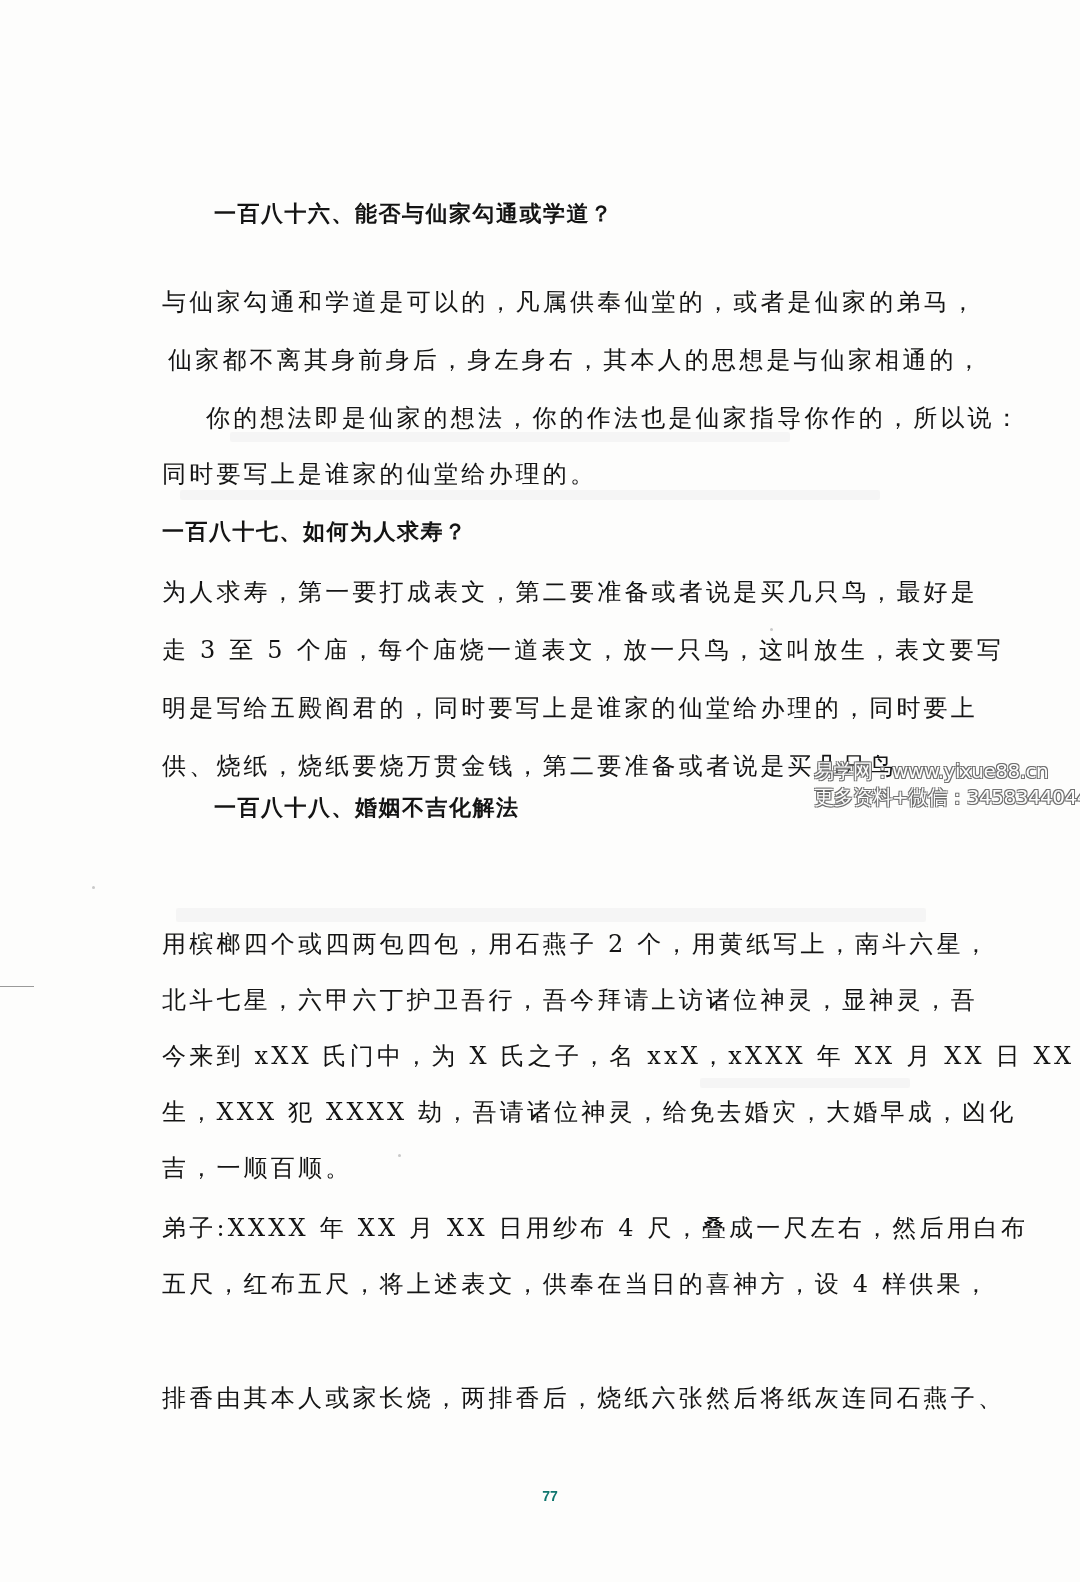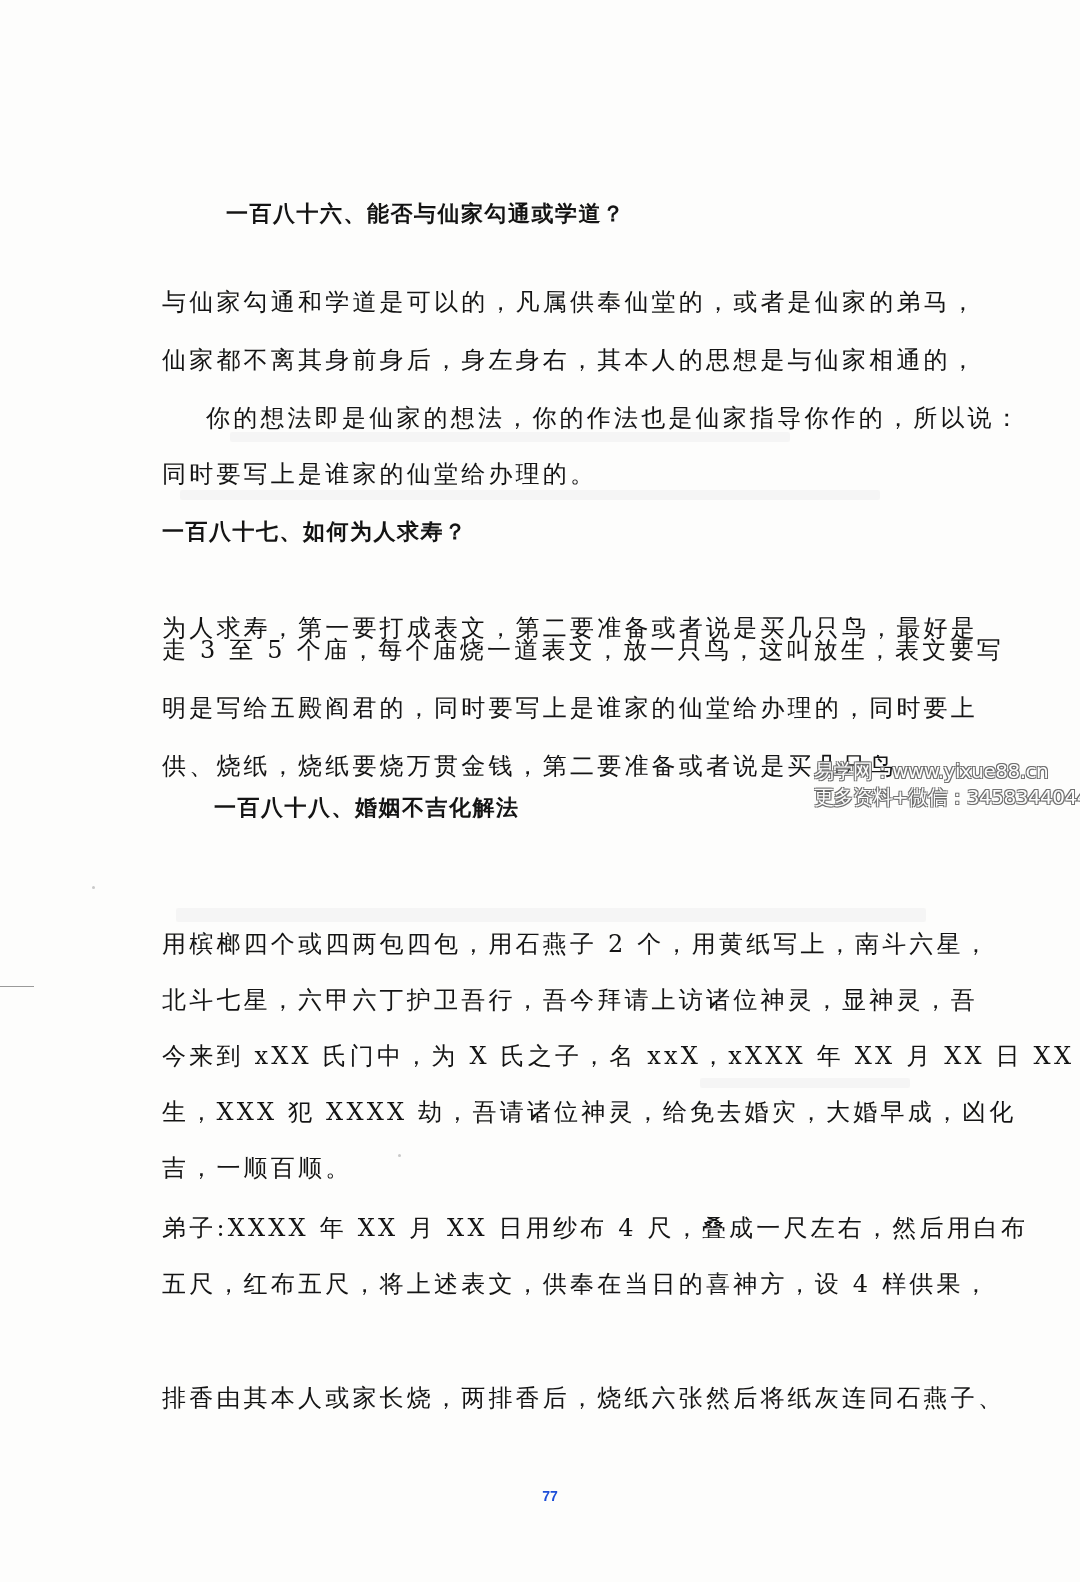--- a/index.html
+++ b/index.html
@@ -12,21 +12,21 @@
   .page { position: absolute; left: 0; top: 0; width: 1080px; height: 1582px; }
   .line {
     position: absolute; left: 162px; width: 760px;
     font-size: 24px; line-height: 32px; white-space: nowrap;
     letter-spacing: 3.2px;
   }
   .heading { font-weight: bold; letter-spacing: 1.5px; font-family: "DejaVu Sans", "Liberation Sans", sans-serif; font-size: 22px; }
   .heading.indent { left: 214px; }
   .pagenum {
     position: absolute; left: 530px; top: 1488px; width: 40px; text-align: center;
-    font-family: "Liberation Sans", sans-serif; font-weight: bold; font-size: 14px; color: #1d4ed8;
+    font-family: "Liberation Sans", sans-serif; font-weight: bold; font-size: 14px; color: #0f766e;
   }
   .watermark {
     position: absolute; left: 814px; width: 260px; white-space: nowrap;
     font-family: "DejaVu Sans", sans-serif; font-size: 20px; line-height: 22px;
     color: #fff; font-weight: normal;
     text-shadow: -1px -1px 0 #6f6f6f, 1px -1px 0 #6f6f6f, -1px 1px 0 #6f6f6f, 1px 1px 0 #6f6f6f;
     letter-spacing: -0.5px;
   }
   .ghost {
     position: absolute; height: 10px; background: #efefef; opacity: .55; border-radius: 2px;
@@ -41,28 +41,28 @@
 
   <div class="ghost" style="left:230px;top:432px;width:560px;"></div>
   <div class="ghost" style="left:180px;top:490px;width:700px;"></div>
   <div class="ghost" style="left:176px;top:908px;width:750px;height:14px;"></div>
   <div class="ghost" style="left:700px;top:1078px;width:210px;"></div>
   <div class="speck" style="left:92px;top:886px;"></div>
   <div class="speck" style="left:770px;top:628px;"></div>
   <div class="speck" style="left:398px;top:1154px;"></div>
   <div class="margin-mark"></div>
 
-  <div class="line heading indent" style="top:198px;margin-left:12px;">一百八十六、能否与仙家勾通或学道？</div>
+  <div class="line heading indent" style="top:198px;">一百八十六、能否与仙家勾通或学道？</div>
   <div class="line" style="top:286px;">与仙家勾通和学道是可以的，凡属供奉仙堂的，或者是仙家的弟马，</div>
-  <div class="line" style="top:344px;">仙家都不离其身前身后，身左身右，其本人的思想是与仙家相通的，</div>
+  <div class="line" style="top:344px;margin-left:6px;">仙家都不离其身前身后，身左身右，其本人的思想是与仙家相通的，</div>
   <div class="line" style="top:402px;margin-left:44px;">你的想法即是仙家的想法，你的作法也是仙家指导你作的，所以说：</div>
   <div class="line" style="top:458px;">同时要写上是谁家的仙堂给办理的。</div>
 
   <div class="line heading" style="top:516px;">一百八十七、如何为人求寿？</div>
-  <div class="line" style="top:576px;margin-top:36px;">为人求寿，第一要打成表文，第二要准备或者说是买几只鸟，最好是</div>
+  <div class="line" style="top:576px;">为人求寿，第一要打成表文，第二要准备或者说是买几只鸟，最好是</div>
   <div class="line" style="top:634px;">走 3 至 5 个庙，每个庙烧一道表文，放一只鸟，这叫放生，表文要写</div>
   <div class="line" style="top:692px;">明是写给五殿阎君的，同时要写上是谁家的仙堂给办理的，同时要上</div>
   <div class="line" style="top:750px;">供、烧纸，烧纸要烧万贯金钱，第二要准备或者说是买几只鸟</div>
 
   <div class="watermark" style="top:760px;">易学网：www.yixue88.cn</div>
   <div class="watermark" style="top:786px;">更多资料+微信：3458344044</div>
 
   <div class="line heading indent" style="top:792px;">一百八十八、婚姻不吉化解法</div>
   <div class="line" style="top:928px;">用槟榔四个或四两包四包，用石燕子 2 个，用黄纸写上，南斗六星，</div>
   <div class="line" style="top:984px;">北斗七星，六甲六丁护卫吾行，吾今拜请上访诸位神灵，显神灵，吾</div>

